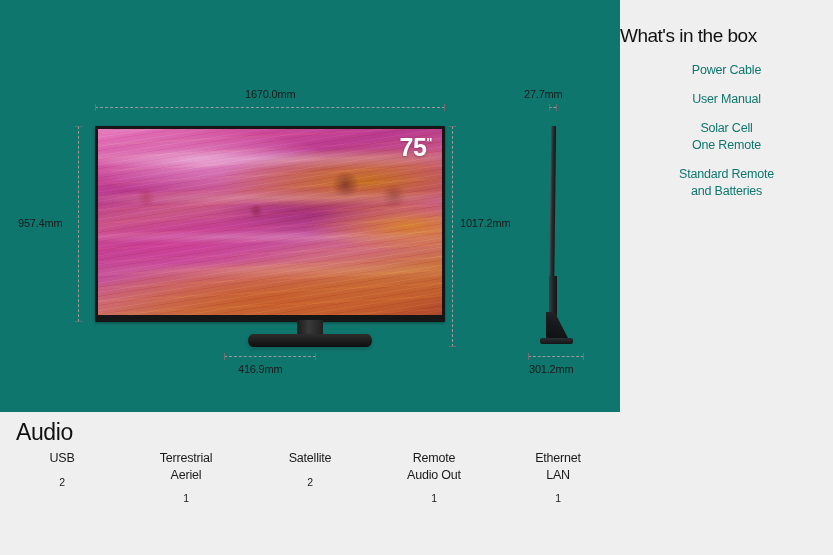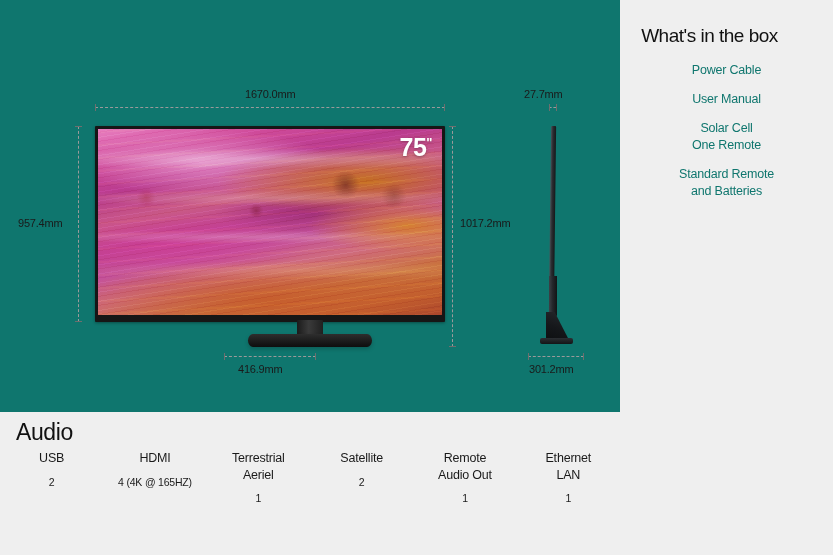--- a/index.html
+++ b/index.html
@@ -260,21 +260,20 @@
     color: #1a1a1a;
     letter-spacing: -0.2px;
   }
 
   
   .box-title {
     position: absolute;
     left: 0;
     top: 25px;
     width: 179px;
-    text-align: center;
     font-size: 19px;
     font-weight: 400;
     color: #111;
     letter-spacing: -0.5px;
   }
   .box-items {
     position: absolute;
     left: 0;
     top: 62px;
     width: 213px;
@@ -349,24 +348,20 @@
   <div class="panel-ports"></div>
 
   <div class="ports-title">Audio</div>
 
   <div class="ports-row">
     <div class="port-col">
       <div class="port-name">USB</div>
       <div class="port-value">2</div>
     </div>
     <div class="port-col">
-      <div class="port-name">HDMI</div>
-      <div class="port-value">4 (4K @ 165HZ)</div>
-    </div>
-    <div class="port-col">
       <div class="port-name">Terrestrial
 Aeriel</div>
       <div class="port-value">1</div>
     </div>
     <div class="port-col">
       <div class="port-name">Satellite</div>
       <div class="port-value">2</div>
     </div>
     <div class="port-col">
       <div class="port-name">Remote

